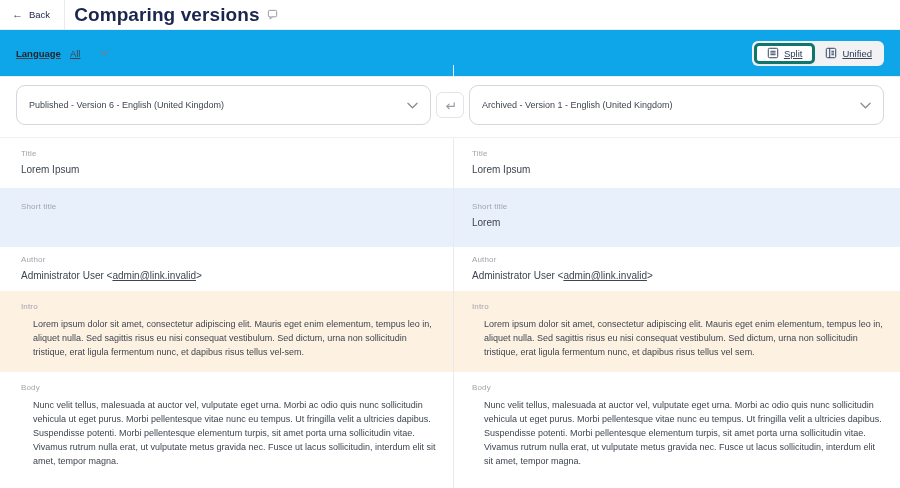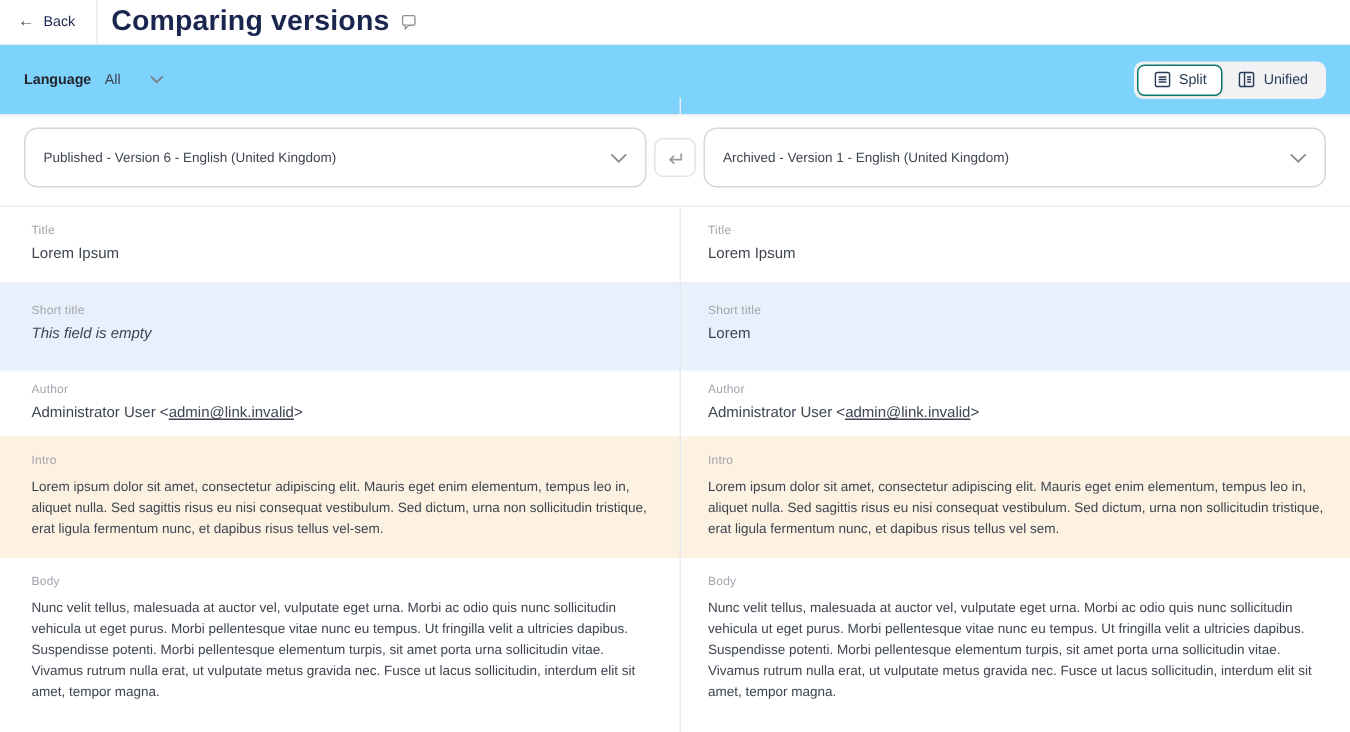--- a/index.html
+++ b/index.html
@@ -44,22 +44,23 @@
   }
   .comment-icon svg { display: block; }
 
   
   .toolbar {
     height: 47px;
     display: flex;
     align-items: center;
     justify-content: space-between;
     padding: 0 16px;
-    background: #7dd3fc;
+    background: #0ea5e9;
     border-bottom: 1px solid #ecedf1;
+    text-decoration: underline;
   }
   .lang-group { display: flex; align-items: center; gap: 9px; }
   .lang-label { font-size: 9.5px; font-weight: bold; color: #21242b; }
   .lang-select {
     display: flex; align-items: center; gap: 20px;
     font-size: 9.5px; color: #3e4550; cursor: pointer;
   }
   .seg-control {
     display: flex;
     background: #f2f2f5;
@@ -70,21 +71,21 @@
   .seg-btn {
     display: flex; align-items: center; gap: 5px;
     padding: 0 10px;
     font-size: 9.5px;
     color: #283a57;
     border-radius: 5px;
     cursor: pointer;
   }
   .seg-btn.selected {
     background: #fff;
-    border: 1px solid #0f766e;
+    border: 3px solid #0f766e;
     box-shadow: 0 1px 2px rgba(0,0,0,.05);
   }
 
   
   .version-row {
     display: flex;
     align-items: center;
     padding: 8px 16px 12px 16px;
     border-bottom: 1px solid #eff0f3;
     background: #fff;
@@ -134,21 +135,21 @@
     padding: 11px 14px 13px 21px;
   }
   .cell:last-child { padding-left: 22px; }
   .field-label {
     font-size: 8px;
     color: #a3a4ad;
     margin-bottom: 6px;
     letter-spacing: .15px;
   }
   .field-value { font-size: 10px; color: #3e4550; }
-  .field-value.para { font-size: 9px; line-height: 14px; max-width: 424px; }
+  .field-value.para { font-size: 9px; line-height: 14px; max-width: 424px; margin-left: 12px; }
   .field-value.empty { font-style: italic; }
   .row.hl-blue   { background: #e8f1fb; }
   .row.hl-orange { background: #fdf2e1; }
   .row.hl-red    { background: #fce3e9; }
   .row.r-short .cell { padding-top: 14px; padding-bottom: 19px; }
   .row.r-author .cell { padding-top: 8px; padding-bottom: 10px; }
   .row.r-body .cell { padding-bottom: 28px; }
   .mail-link { color: #3e4550; text-decoration: underline; cursor: pointer; }
 
   .icon svg { display: block; }
@@ -245,21 +246,20 @@
     </div>
     <div class="cell">
       <div class="field-label">Title</div>
       <div class="field-value">Lorem Ipsum</div>
     </div>
   </div>
 
   <div class="row r-short hl-blue">
     <div class="cell">
       <div class="field-label">Short title</div>
-      <div class="field-value empty">This field is empty</div>
     </div>
     <div class="cell">
       <div class="field-label">Short title</div>
       <div class="field-value">Lorem</div>
     </div>
   </div>
 
   <div class="row r-author">
     <div class="cell">
       <div class="field-label">Author</div>

